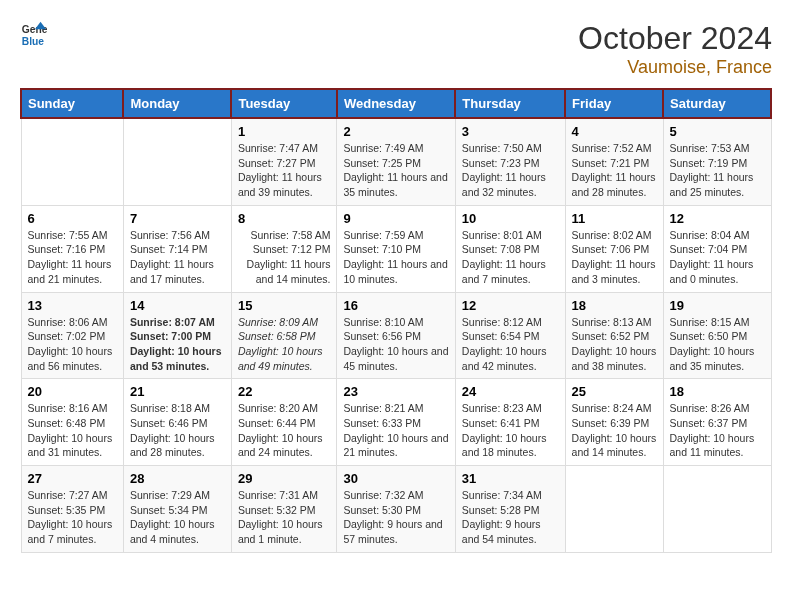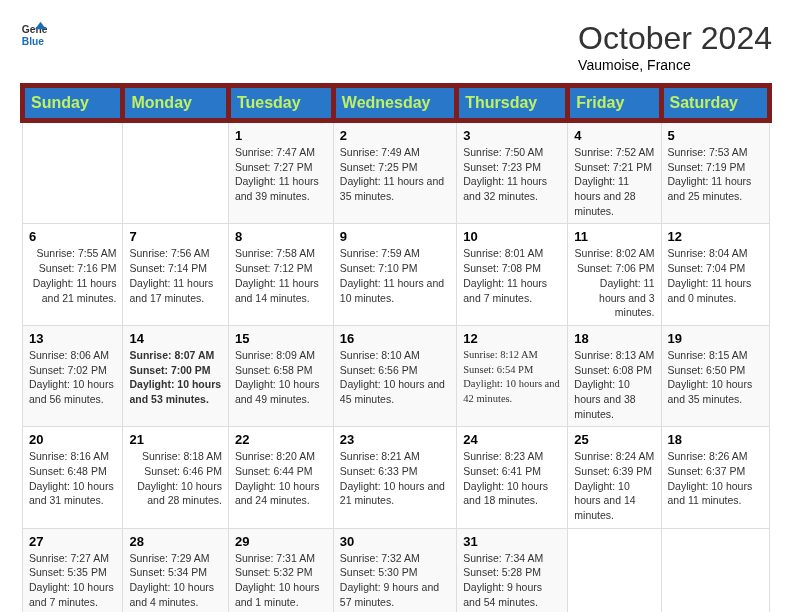--- a/index.html
+++ b/index.html
@@ -18,42 +18,42 @@
     }
     .logo {
       display: flex;
       align-items: center;
       gap: 4px;
     }
     .logo-icon {
       width: 28px;
       height: 28px;
     }
-    .title-area { }
+    .title-area { text-align: right; }
     .month-title {
       font-size: 32px;
       color: #333;
       font-weight: normal;
     }
     .location {
-      font-size: 14px;
-      color: #000000;
+      font-size: 18px;
+      color: #a16207;
     }
     table {
       width: 100%;
       border-collapse: collapse;
       font-size: 11px;
     }
     thead tr th {
       background-color: #2977c9;
-      color: #bef264;
+      color: #ffffff;
       text-align: left;
       padding: 6px 6px;
-      font-size: 16px;
-      border: 5px solid #7f1d1d;
+      font-size: 13px;
+      border: 2px solid #7f1d1d;
     }
     tbody tr td {
       border: 1px solid #ddd;
       padding: 5px 6px;
       vertical-align: top;
       background: #fff;
       min-height: 70px;
       height: 80px;
     }
     tbody tr:nth-child(odd) td { background: #f9f9f9; }
@@ -131,51 +131,51 @@
         <td>
           <span class="day-num">5</span>
           <div class="day-info" style="white-space: pre-line;">Sunrise: 7:53 AM
 Sunset: 7:19 PM
 Daylight: 11 hours and 25 minutes.</div>
         </td>
       </tr>
       <tr>
         <td>
           <span class="day-num">6</span>
-          <div class="day-info" style="white-space: pre-line; text-align: right;">Sunrise: 7:55 AM
+          <div class="day-info" style="white-space: pre-line;">Sunrise: 7:55 AM
 Sunset: 7:16 PM
 Daylight: 11 hours and 21 minutes.</div>
         </td>
         <td>
           <span class="day-num">7</span>
           <div class="day-info" style="white-space: pre-line;">Sunrise: 7:56 AM
 Sunset: 7:14 PM
 Daylight: 11 hours and 17 minutes.</div>
         </td>
         <td>
           <span class="day-num">8</span>
-          <div class="day-info" style="white-space: pre-line;">Sunrise: 7:58 AM
+          <div class="day-info" style="white-space: pre-line; text-align: right;">Sunrise: 7:58 AM
 Sunset: 7:12 PM
 Daylight: 11 hours and 14 minutes.</div>
         </td>
         <td>
           <span class="day-num">9</span>
           <div class="day-info" style="white-space: pre-line;">Sunrise: 7:59 AM
 Sunset: 7:10 PM
 Daylight: 11 hours and 10 minutes.</div>
         </td>
         <td>
           <span class="day-num">10</span>
           <div class="day-info" style="white-space: pre-line;">Sunrise: 8:01 AM
 Sunset: 7:08 PM
 Daylight: 11 hours and 7 minutes.</div>
         </td>
         <td>
           <span class="day-num">11</span>
-          <div class="day-info" style="white-space: pre-line; text-align: right;">Sunrise: 8:02 AM
+          <div class="day-info" style="white-space: pre-line;">Sunrise: 8:02 AM
 Sunset: 7:06 PM
 Daylight: 11 hours and 3 minutes.</div>
         </td>
         <td>
           <span class="day-num">12</span>
           <div class="day-info" style="white-space: pre-line;">Sunrise: 8:04 AM
 Sunset: 7:04 PM
 Daylight: 11 hours and 0 minutes.</div>
         </td>
       </tr>
@@ -187,59 +187,59 @@
 Daylight: 10 hours and 56 minutes.</div>
         </td>
         <td>
           <span class="day-num">14</span>
           <div class="day-info" style="white-space: pre-line; font-weight: bold;">Sunrise: 8:07 AM
 Sunset: 7:00 PM
 Daylight: 10 hours and 53 minutes.</div>
         </td>
         <td>
           <span class="day-num">15</span>
-          <div class="day-info" style="white-space: pre-line;">Sunrise: 8:09 AM
+          <div class="day-info" style="white-space: pre-line; font-style: italic;">Sunrise: 8:09 AM
 Sunset: 6:58 PM
 Daylight: 10 hours and 49 minutes.</div>
         </td>
         <td>
           <span class="day-num">16</span>
           <div class="day-info" style="white-space: pre-line;">Sunrise: 8:10 AM
 Sunset: 6:56 PM
 Daylight: 10 hours and 45 minutes.</div>
         </td>
         <td>
           <span class="day-num">12</span>
-          <div class="day-info" style="white-space: pre-line; font-family: Liberation Serif, serif;">Sunrise: 8:12 AM
+          <div class="day-info" style="white-space: pre-line;">Sunrise: 8:12 AM
 Sunset: 6:54 PM
 Daylight: 10 hours and 42 minutes.</div>
         </td>
         <td>
           <span class="day-num">18</span>
           <div class="day-info" style="white-space: pre-line;">Sunrise: 8:13 AM
-Sunset: 6:08 PM
+Sunset: 6:52 PM
 Daylight: 10 hours and 38 minutes.</div>
         </td>
         <td>
           <span class="day-num">19</span>
           <div class="day-info" style="white-space: pre-line;">Sunrise: 8:15 AM
 Sunset: 6:50 PM
 Daylight: 10 hours and 35 minutes.</div>
         </td>
       </tr>
       <tr>
         <td>
           <span class="day-num">20</span>
           <div class="day-info" style="white-space: pre-line;">Sunrise: 8:16 AM
 Sunset: 6:48 PM
 Daylight: 10 hours and 31 minutes.</div>
         </td>
         <td>
           <span class="day-num">21</span>
-          <div class="day-info" style="white-space: pre-line; text-align: right;">Sunrise: 8:18 AM
+          <div class="day-info" style="white-space: pre-line;">Sunrise: 8:18 AM
 Sunset: 6:46 PM
 Daylight: 10 hours and 28 minutes.</div>
         </td>
         <td>
           <span class="day-num">22</span>
           <div class="day-info" style="white-space: pre-line;">Sunrise: 8:20 AM
 Sunset: 6:44 PM
 Daylight: 10 hours and 24 minutes.</div>
         </td>
         <td>

